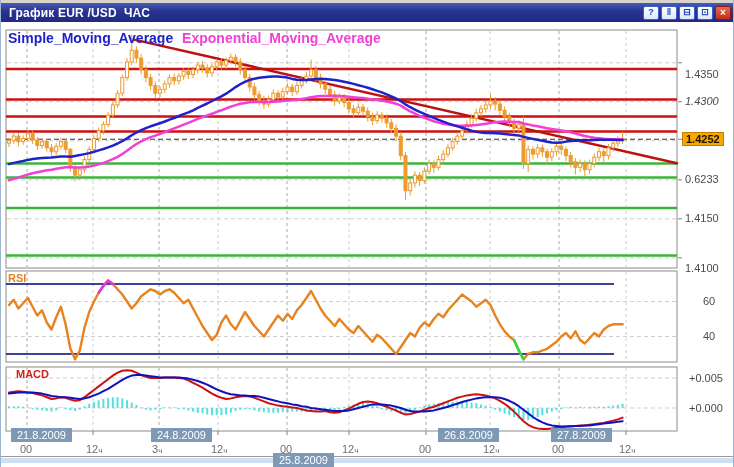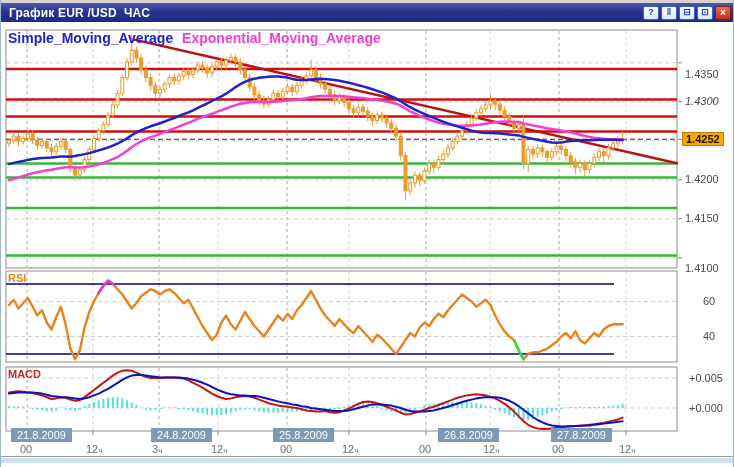--- a/index.html
+++ b/index.html
@@ -16,21 +16,21 @@
         font-size:9px;line-height:1;border:1px solid #3a5fd1;border-radius:2px;box-sizing:border-box;
         background:linear-gradient(180deg,#ffffff,#dce8fb);color:#1a3fb0;cursor:pointer;font-weight:bold;}
   .tbtn.close{background:linear-gradient(180deg,#e56a55,#c22d18);border-color:#8b1a10;color:#fff;font-size:10px;}
   svg{position:absolute;left:0;top:0;z-index:1;}
   .lbl{position:absolute;z-index:10;font-size:11px;color:#4a4a4a;white-space:nowrap;}
   .legend{position:absolute;left:7px;top:30px;z-index:10;font-size:14px;font-weight:bold;white-space:nowrap;}
   .legend .sma{color:#1f22c8;}
   .legend .ema{color:#f23fd8;margin-left:5px;}
   .panel-title{position:absolute;left:7px;z-index:10;font-size:11px;font-weight:bold;}
   .panel-title.rsi{top:272px;color:#e8821e;}
-  .panel-title.macd{top:368px;color:#cc2222;}
+  .panel-title.macd{top:368px;color:#cc2222;padding-left:8px;}
   .price-label{left:684px;color:#4a4a4a;}
   .price-badge{left:681px;background:#f5a800;color:#1a1200;padding:0 3px;border:1px solid #c07f00;
                font-weight:bold;z-index:11;}
   .date-badge{position:absolute;z-index:12;background:#7d99b6;color:#fff;font-size:11px;
               padding:1px 6px;white-space:nowrap;}
   .time-label{position:absolute;z-index:10;color:#6e6e6e;font-size:11px;white-space:nowrap;}
   .time-label .small{font-size:8px;}
 </style>
 </head>
 <body>
@@ -528,30 +528,30 @@
     <span class="sma">Simple_Moving_Average</span>
     <span class="ema">Exponential_Moving_Average</span>
   </div>
   <span class="panel-title rsi">RSI</span>
   <span class="panel-title macd">MACD</span>
 
   <div id="labels">
       <div class="lbl price-label" style="left: 684px; top: 68px;">1.4350</div>
       <div class="lbl price-label" style="left: 684px; top: 95.2902px; font-style: italic;">1.4300</div>
       <div class="lbl price-badge" style="left: 681px; top: 131.746px;">1.4252</div>
-      <div class="lbl price-label" style="left: 684px; top: 173.323px;">1.4200</div>
+      <div class="lbl price-label" style="left: 684px; top: 173.323px;">0.6233</div>
       <div class="lbl price-label" style="left: 684px; top: 212.339px;">1.4150</div>
       <div class="lbl price-label" style="left: 684px; top: 251.356px; margin-top: 11px;">1.4100</div>
       <div class="lbl price-label" style="left: 702px; top: 295px;">60</div>
       <div class="lbl price-label" style="left: 702px; top: 330px;">40</div>
       <div class="lbl price-label" style="left: 688px; top: 371.5px;">+0.005</div>
       <div class="lbl price-label" style="left: 688px; top: 401.5px;">+0.000</div>
       <div class="date-badge" style="left: 10px; top: 428px; text-align: right;">21.8.2009</div>
       <div class="date-badge" style="left: 150px; top: 428px;">24.8.2009</div>
-      <div class="date-badge" style="left: 272px; top: 428px;">25.8.2009</div>
+      <div class="date-badge" style="left: 272px; top: 453px;">25.8.2009</div>
       <div class="date-badge" style="left: 417px; top: 428px; margin-left: 20px;">26.8.2009</div>
       <div class="date-badge" style="left: 550px; top: 428px;">27.8.2009</div>
       <div class="time-label" style="left: 19px; top: 443px;">00</div>
       <div class="time-label" style="left: 85px; top: 443px;"><span>12</span><span class="small">ч</span></div>
       <div class="time-label" style="left: 151px; top: 443px;"><span>3</span><span class="small">ч</span></div>
       <div class="time-label" style="left: 210px; top: 443px;"><span>12</span><span class="small">ч</span></div>
       <div class="time-label" style="left: 279px; top: 443px;">00</div>
       <div class="time-label" style="left: 341px; top: 443px;"><span>12</span><span class="small">ч</span></div>
       <div class="time-label" style="left: 418px; top: 443px;">00</div>
       <div class="time-label" style="left: 482px; top: 443px;"><span>12</span><span class="small">ч</span></div>

